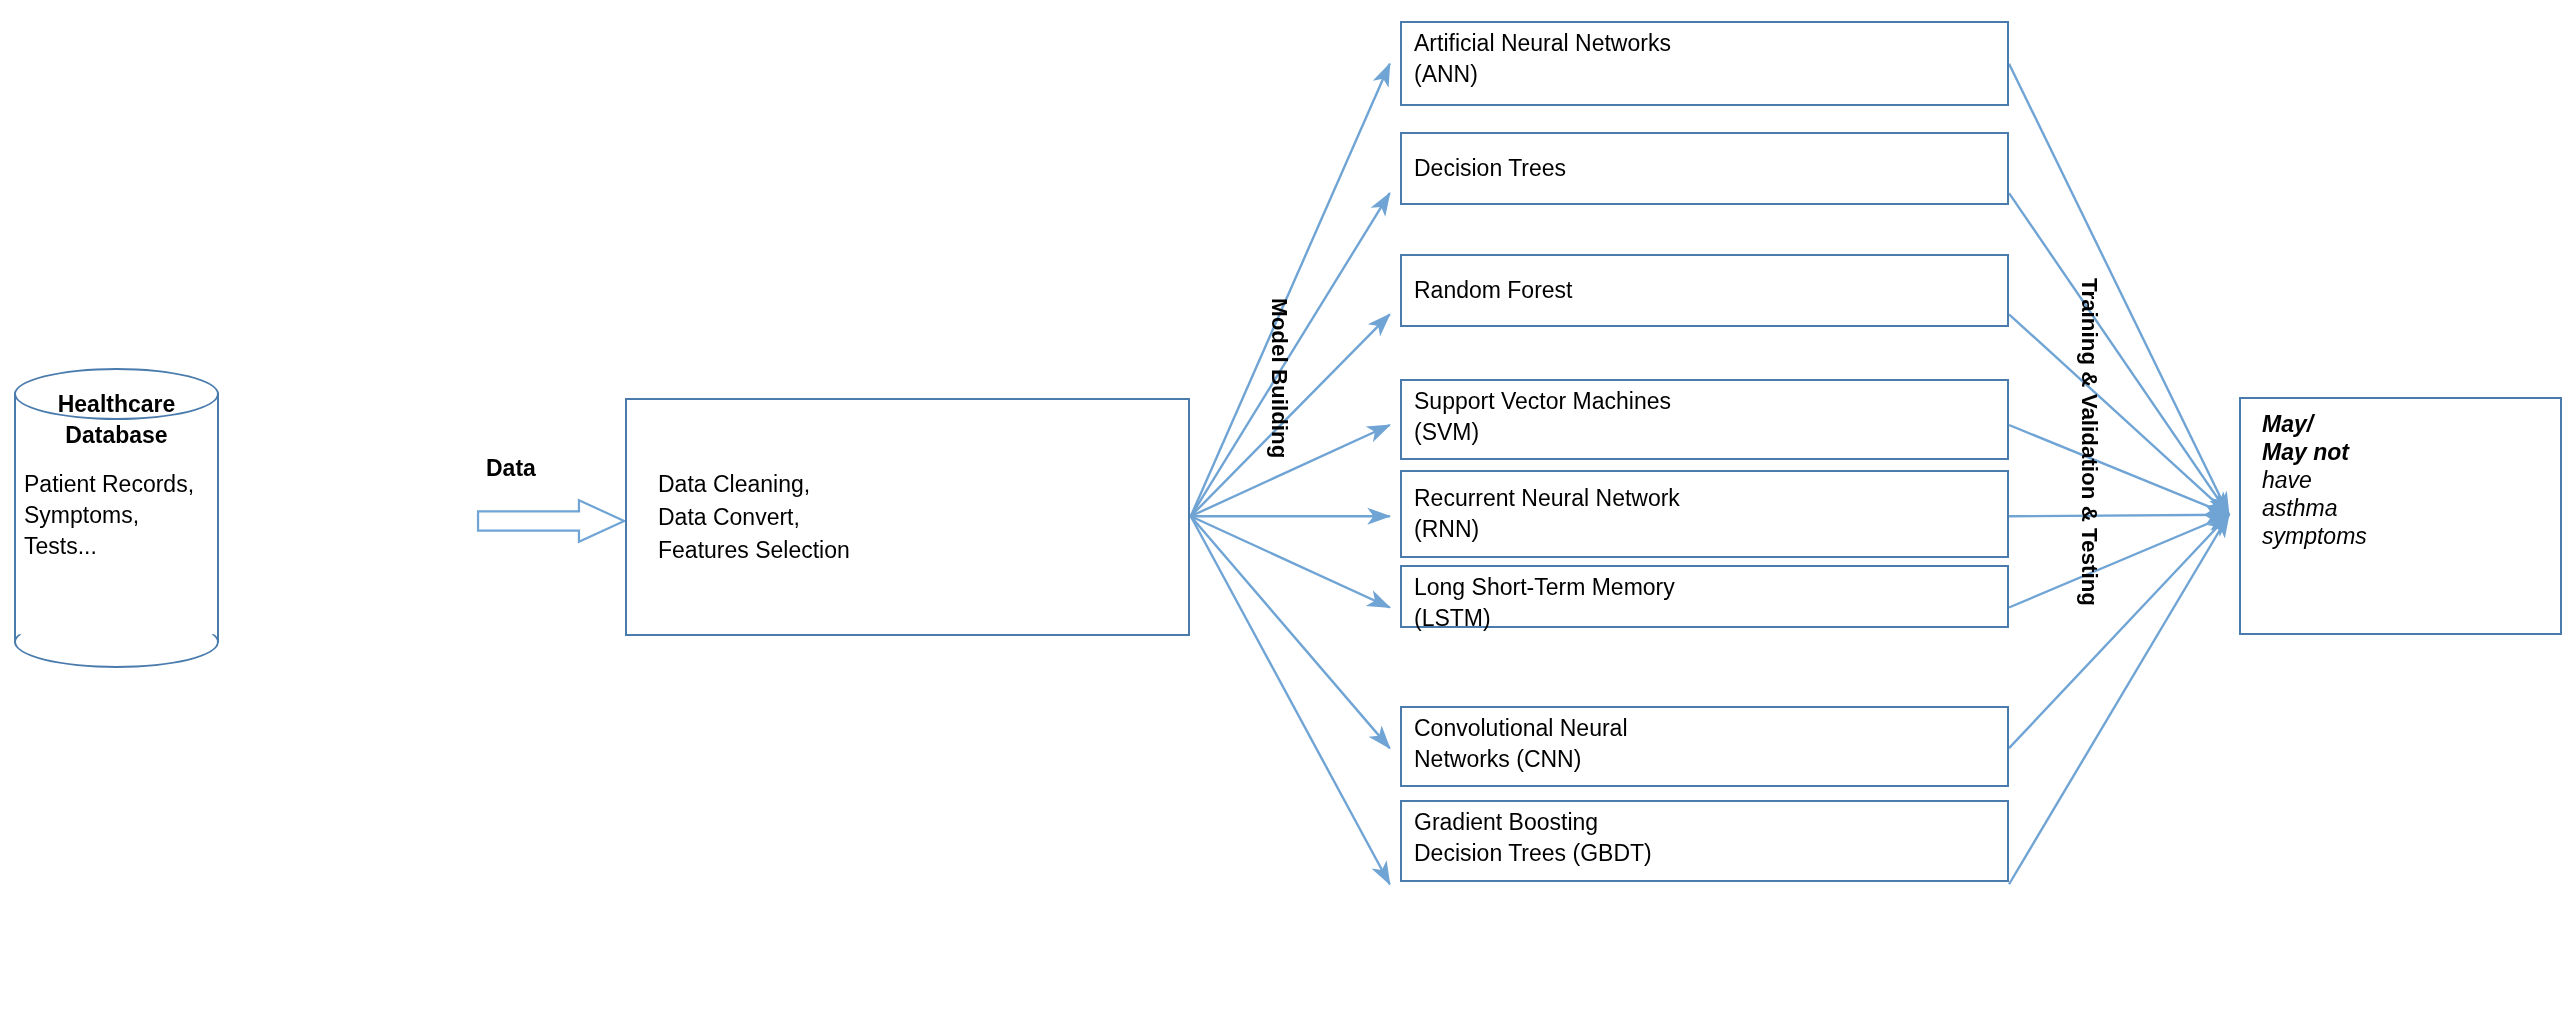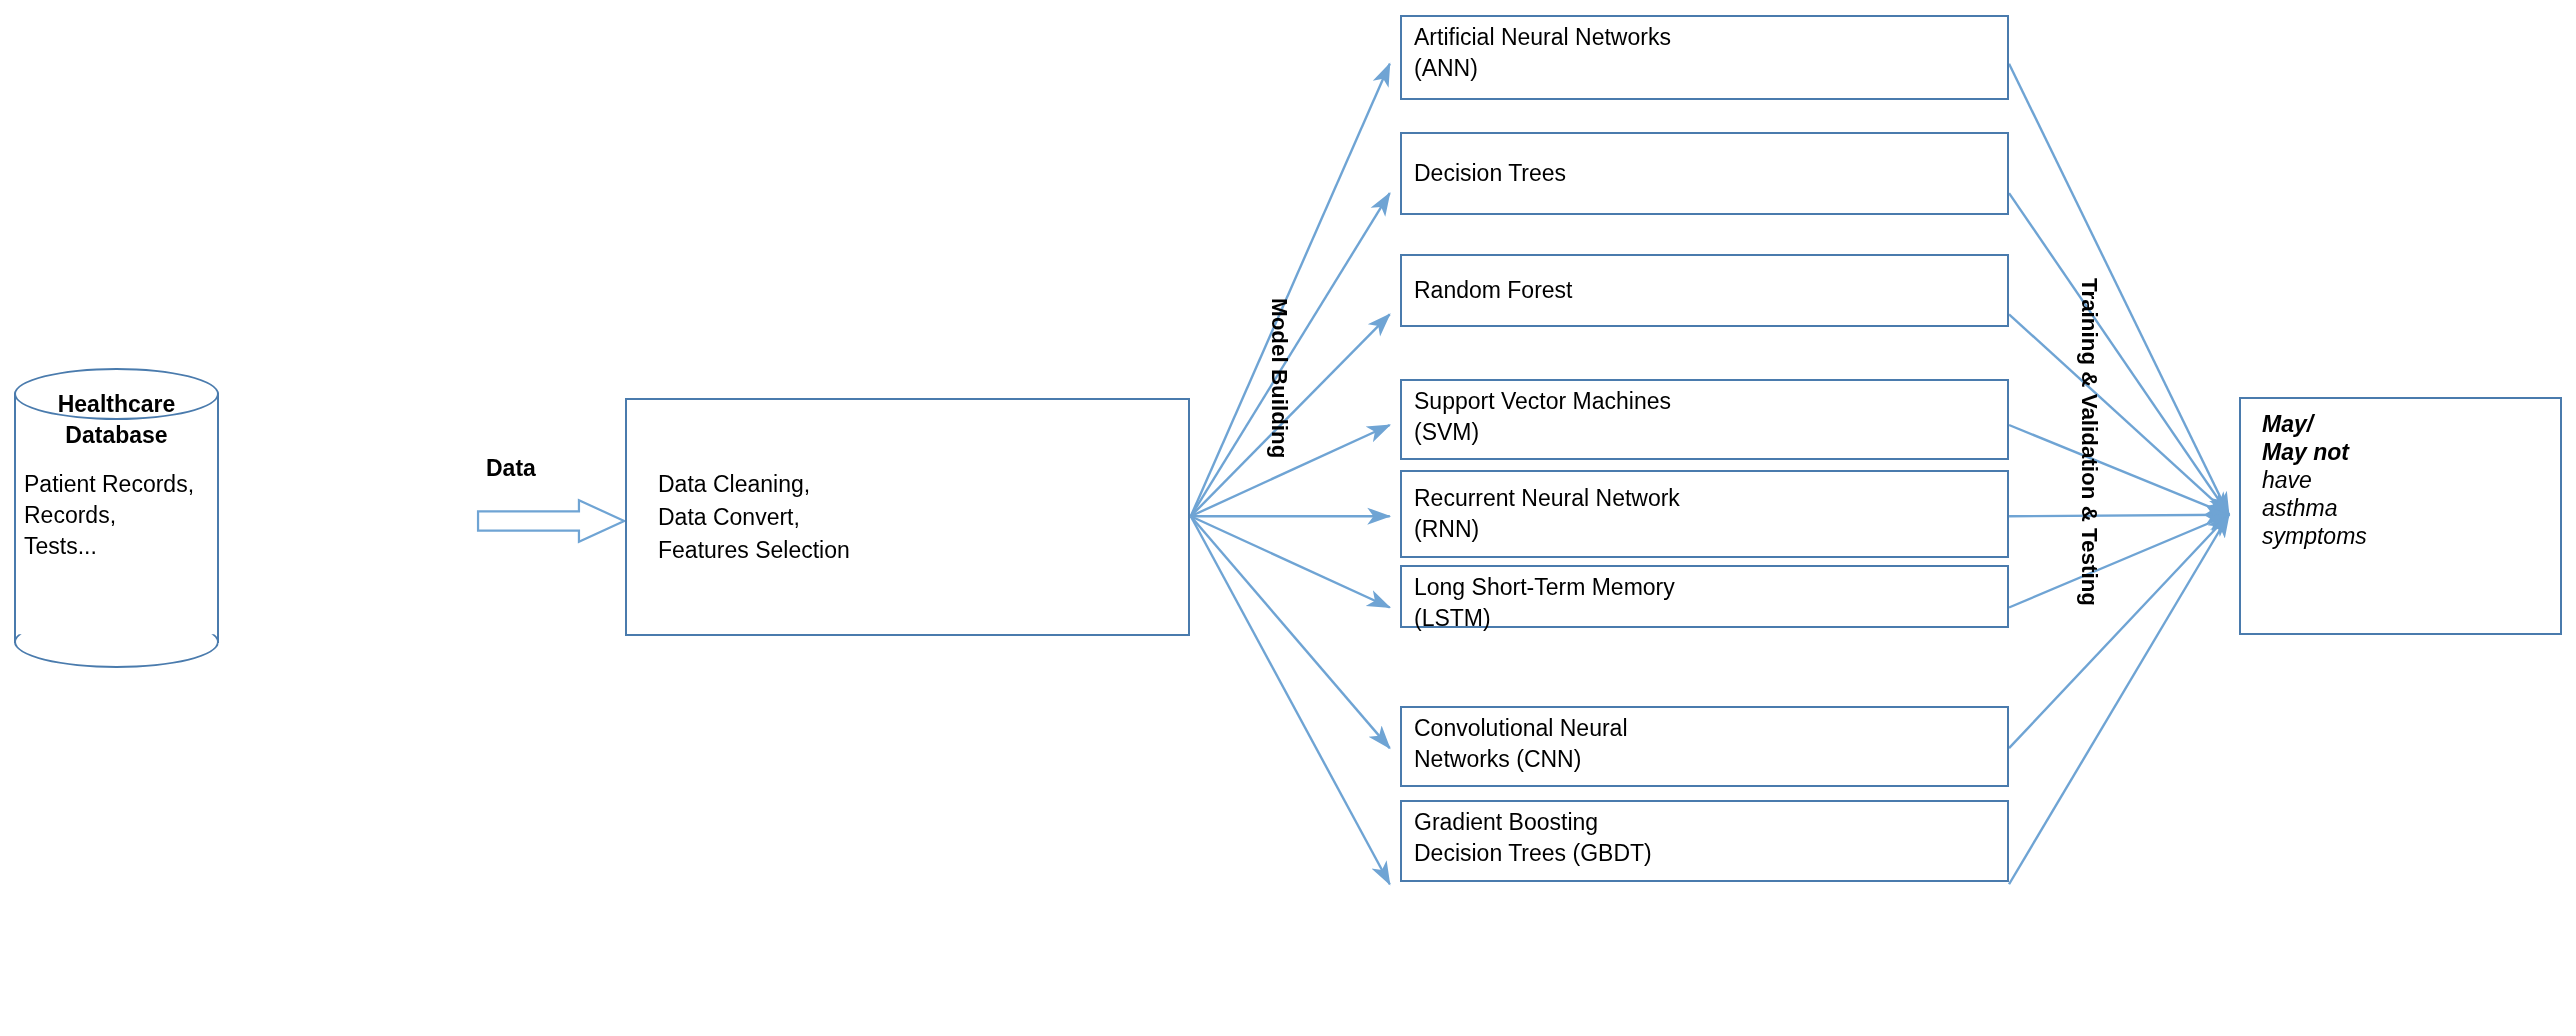--- a/index.html
+++ b/index.html
@@ -229,21 +229,21 @@
     <div class="cyl-body"></div>
     <div class="cyl-bottom"></div>
     <div class="cyl-top"></div>
     <div class="cyl-text">
       <div class="cyl-title">
         <div>Healthcare</div>
         <div>Database</div>
       </div>
       <div class="cyl-body-text">
         <div>Patient Records,</div>
-        <div>Records,</div>
+        <div>Symptoms,</div>
         <div>Tests...</div>
       </div>
     </div>
   </div>
 
   <div class="data-label">Data</div>
 
   <svg class="block-arrow" viewBox="0 0 202 62" xmlns="http://www.w3.org/2000/svg">
     <path d="M2,18 L138,18 L138,3 L199,31 L138,59 L138,44 L2,44 Z" fill="#ffffff" stroke="#6FA4D4" stroke-width="3"></path>
   </svg>
@@ -251,28 +251,28 @@
   <div class="box" id="prep-box">
     <div class="box-inner">
       <div class="box-line">Data Cleaning,</div>
       <div class="box-line">Data Convert,</div>
       <div class="box-line">Features Selection</div>
     </div>
   </div>
 
   <div class="rot-label" id="label-model-building">Model Building</div>
 
-  <div class="box model-box" style="top:15px;height:85px">
+  <div class="box model-box" style="top:21px;height:85px">
     <div class="box-inner top-align">
       <div class="box-line">Artificial Neural Networks</div>
       <div class="box-line">(ANN)</div>
     </div>
   </div>
 
-  <div class="box model-box" style="top:132px;height:83px">
+  <div class="box model-box" style="top:132px;height:73px">
     <div class="box-inner">
       <div class="box-line">Decision Trees</div>
     </div>
   </div>
 
   <div class="box model-box" style="top:254px;height:73px">
     <div class="box-inner">
       <div class="box-line">Random Forest</div>
     </div>
   </div>

